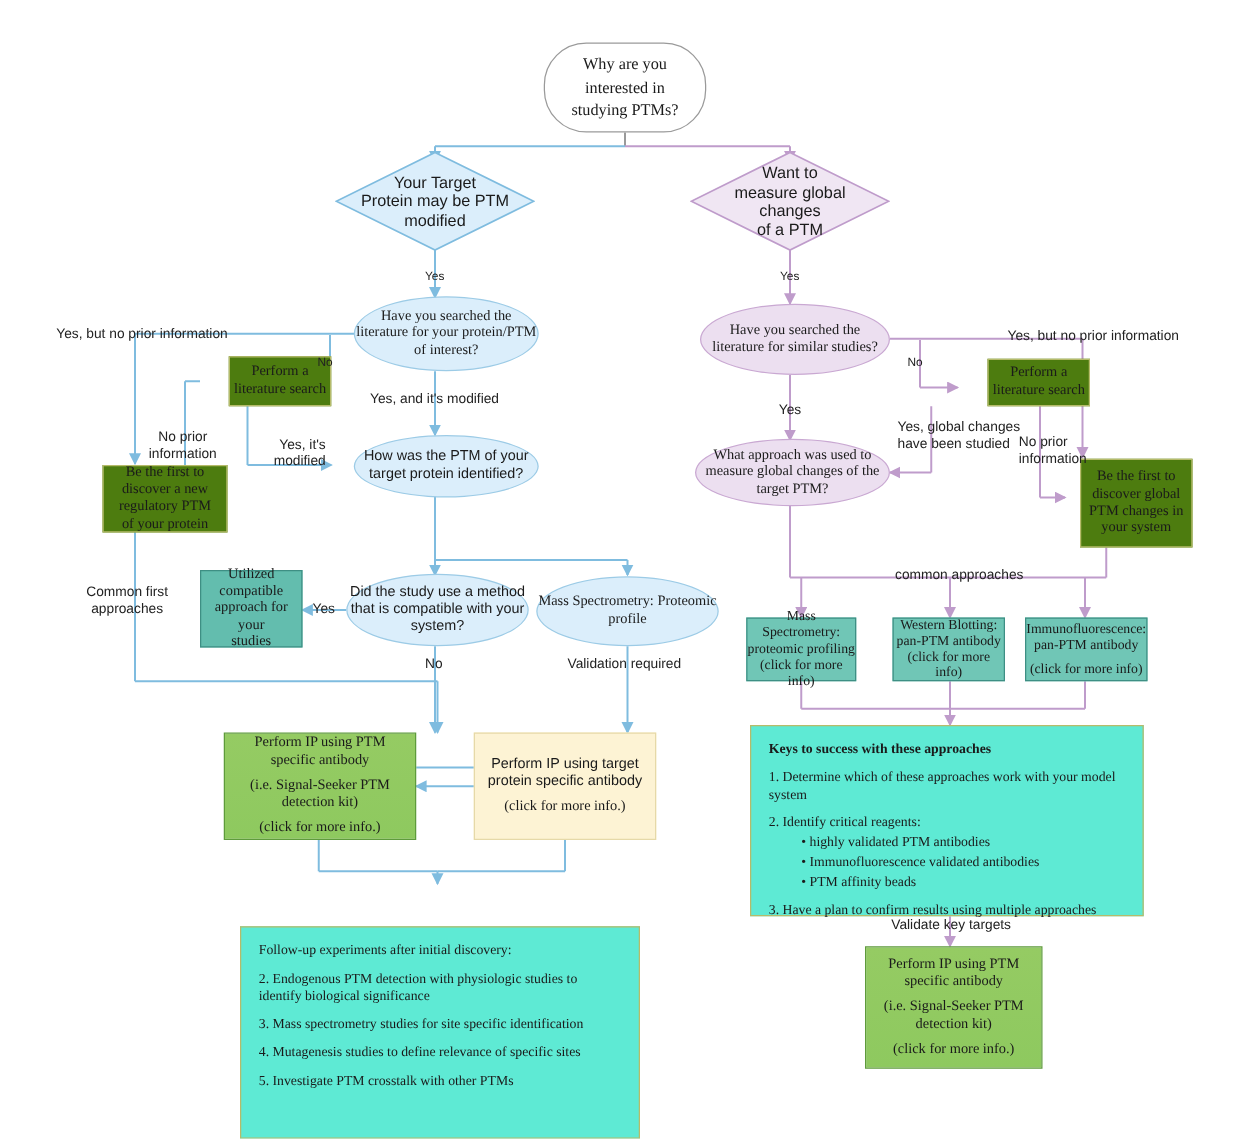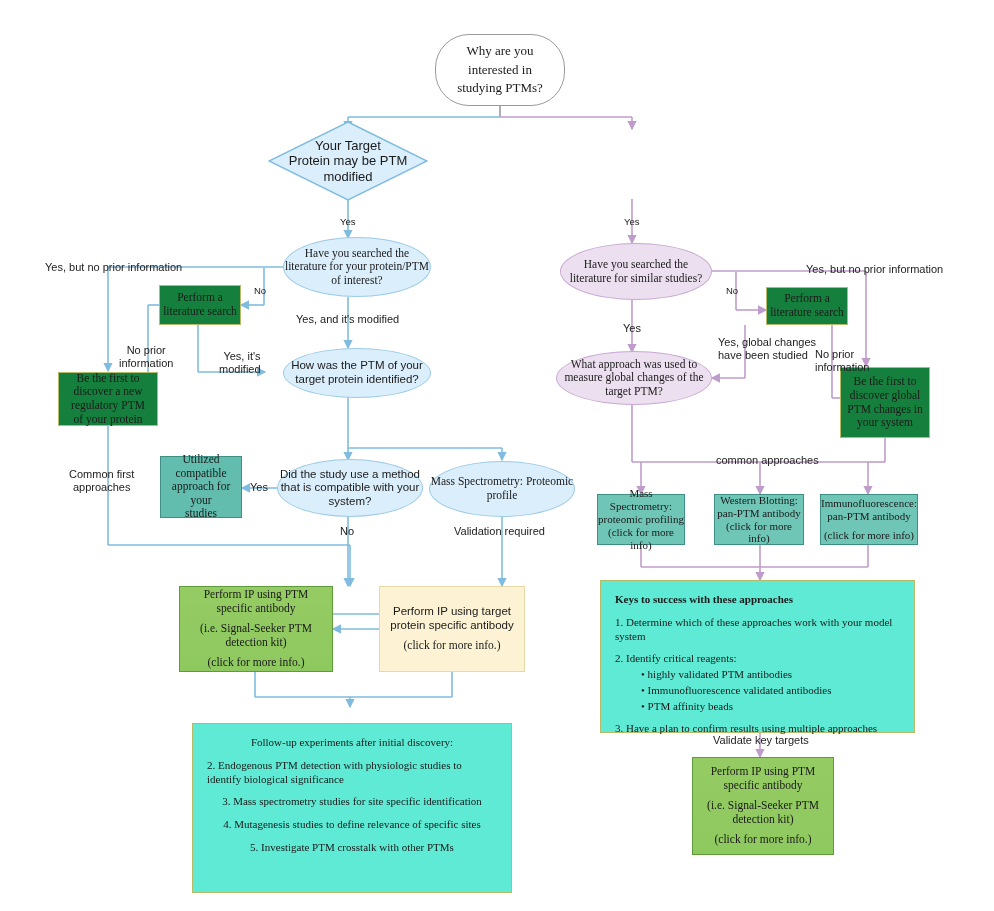--- a/index.html
+++ b/index.html
@@ -63,23 +63,24 @@
   .dia .dia-shape {
     position: absolute;
     left: 0; top: 0; right: 0; bottom: 0;
   }
   .dia .dia-text {
     position: relative;
     z-index: 2;
     padding: 0 10px;
   }
   .box-yellow {
-    background: #15803d;
+    background: #4d7c0f;
     border: 1.5px solid #b6bb6a;
     font-size: 11.5px;
+    margin-left: 24px;
   }
   .box-teal {
     background: #63bdae;
     border: 1px solid #3e8f84;
     font-size: 11.5px;
   }
   .box-teal2 {
     background: #70c6b6;
     border: 1px solid #3e8f84;
     font-size: 11px;
@@ -245,20 +246,28 @@
 
   <div class="node dia" style="left:268px; top:121px; width:160px; height:80px;">
     <svg class="dia-shape" viewBox="0 0 160 80" preserveAspectRatio="none">
       <polygon points="80,1 159,40 80,79 1,40" fill="#dbeefb" stroke="#7fbcdf" stroke-width="1.4"></polygon>
     </svg>
     <span class="dia-text sans">Your Target
 Protein  may  be PTM
 modified</span>
   </div>
 
+  <div class="node dia" style="left:552px; top:121px; width:160px; height:80px;">
+    <svg class="dia-shape" viewBox="0 0 160 80" preserveAspectRatio="none">
+      <polygon points="80,1 159,40 80,79 1,40" fill="#f0e6f3" stroke="#bf9ccb" stroke-width="1.4"></polygon>
+    </svg>
+    <span class="dia-text sans">Want to
+measure global  changes
+of a PTM</span>
+  </div>
 
   <div class="node ell-blue" style="left:283px; top:237px; width:148px; height:60px;">
     <span>Have you searched the
 literature for your protein/PTM
 of interest?</span>
   </div>
 
   <div class="node box-yellow" style="left:159px; top:285px; width:82px; height:40px;">
     <span>Perform a
 literature search</span>
@@ -304,21 +313,21 @@
     <span>(click for more info.)</span>
   </div>
 
   <div class="node box-cream" style="left:379px; top:586px; width:146px; height:86px;">
     <span class="sans">Perform IP using target
 protein specific antibody</span>
     <span class="blank"></span>
     <span>(click for more info.)</span>
   </div>
 
-  <div class="node box-list" style="left:192px; top:723px; width:320px; height:170px;align-items:center;">
+  <div class="node box-list" style="left:192px; top:741px; width:320px; height:170px;">
     <span class="ln">Follow-up experiments after initial discovery:</span>
     <span class="ln">2. Endogenous PTM detection with physiologic studies to identify biological significance</span>
     <span class="ln">3. Mass spectrometry studies for site specific identification</span>
     <span class="ln">4. Mutagenesis studies to define relevance of specific sites</span>
     <span class="ln">5. Investigate PTM crosstalk with other PTMs</span>
   </div>
 
   <div class="node ell-purple" style="left:560px; top:243px; width:152px; height:57px;">
     <span>Have you searched the
 literature for similar studies?</span>

